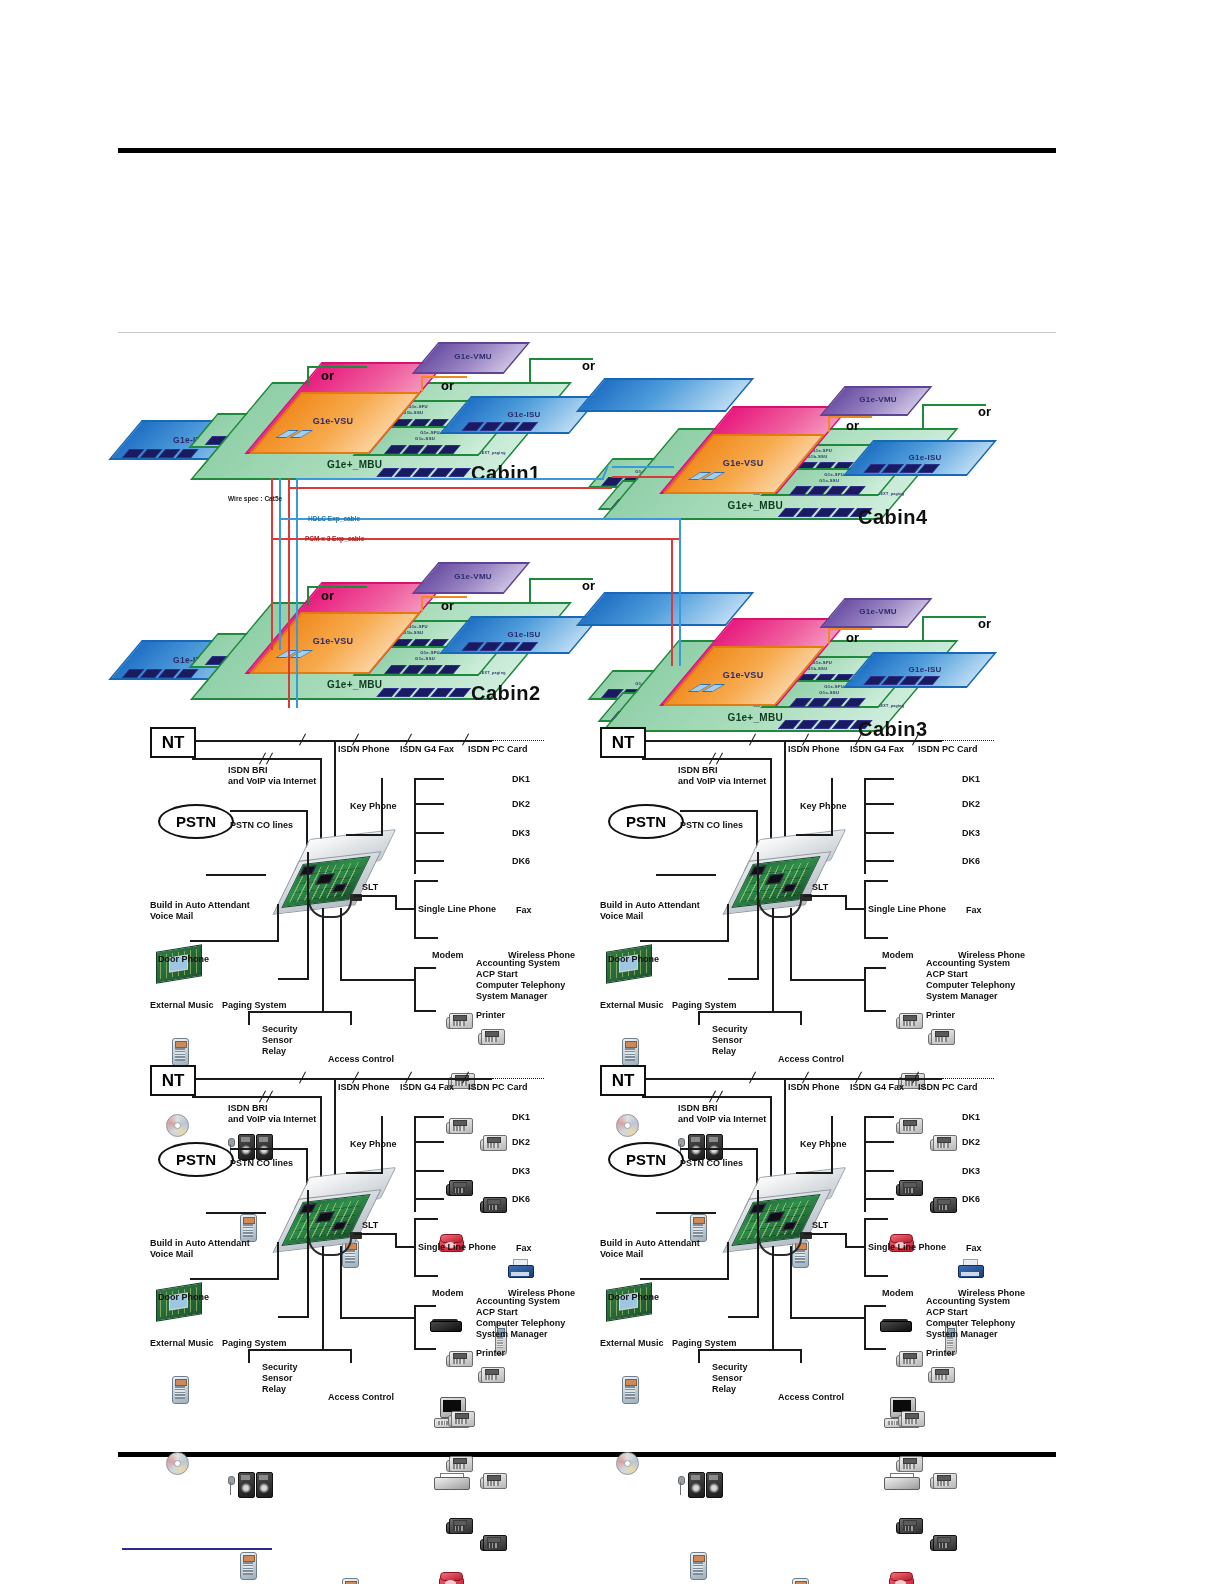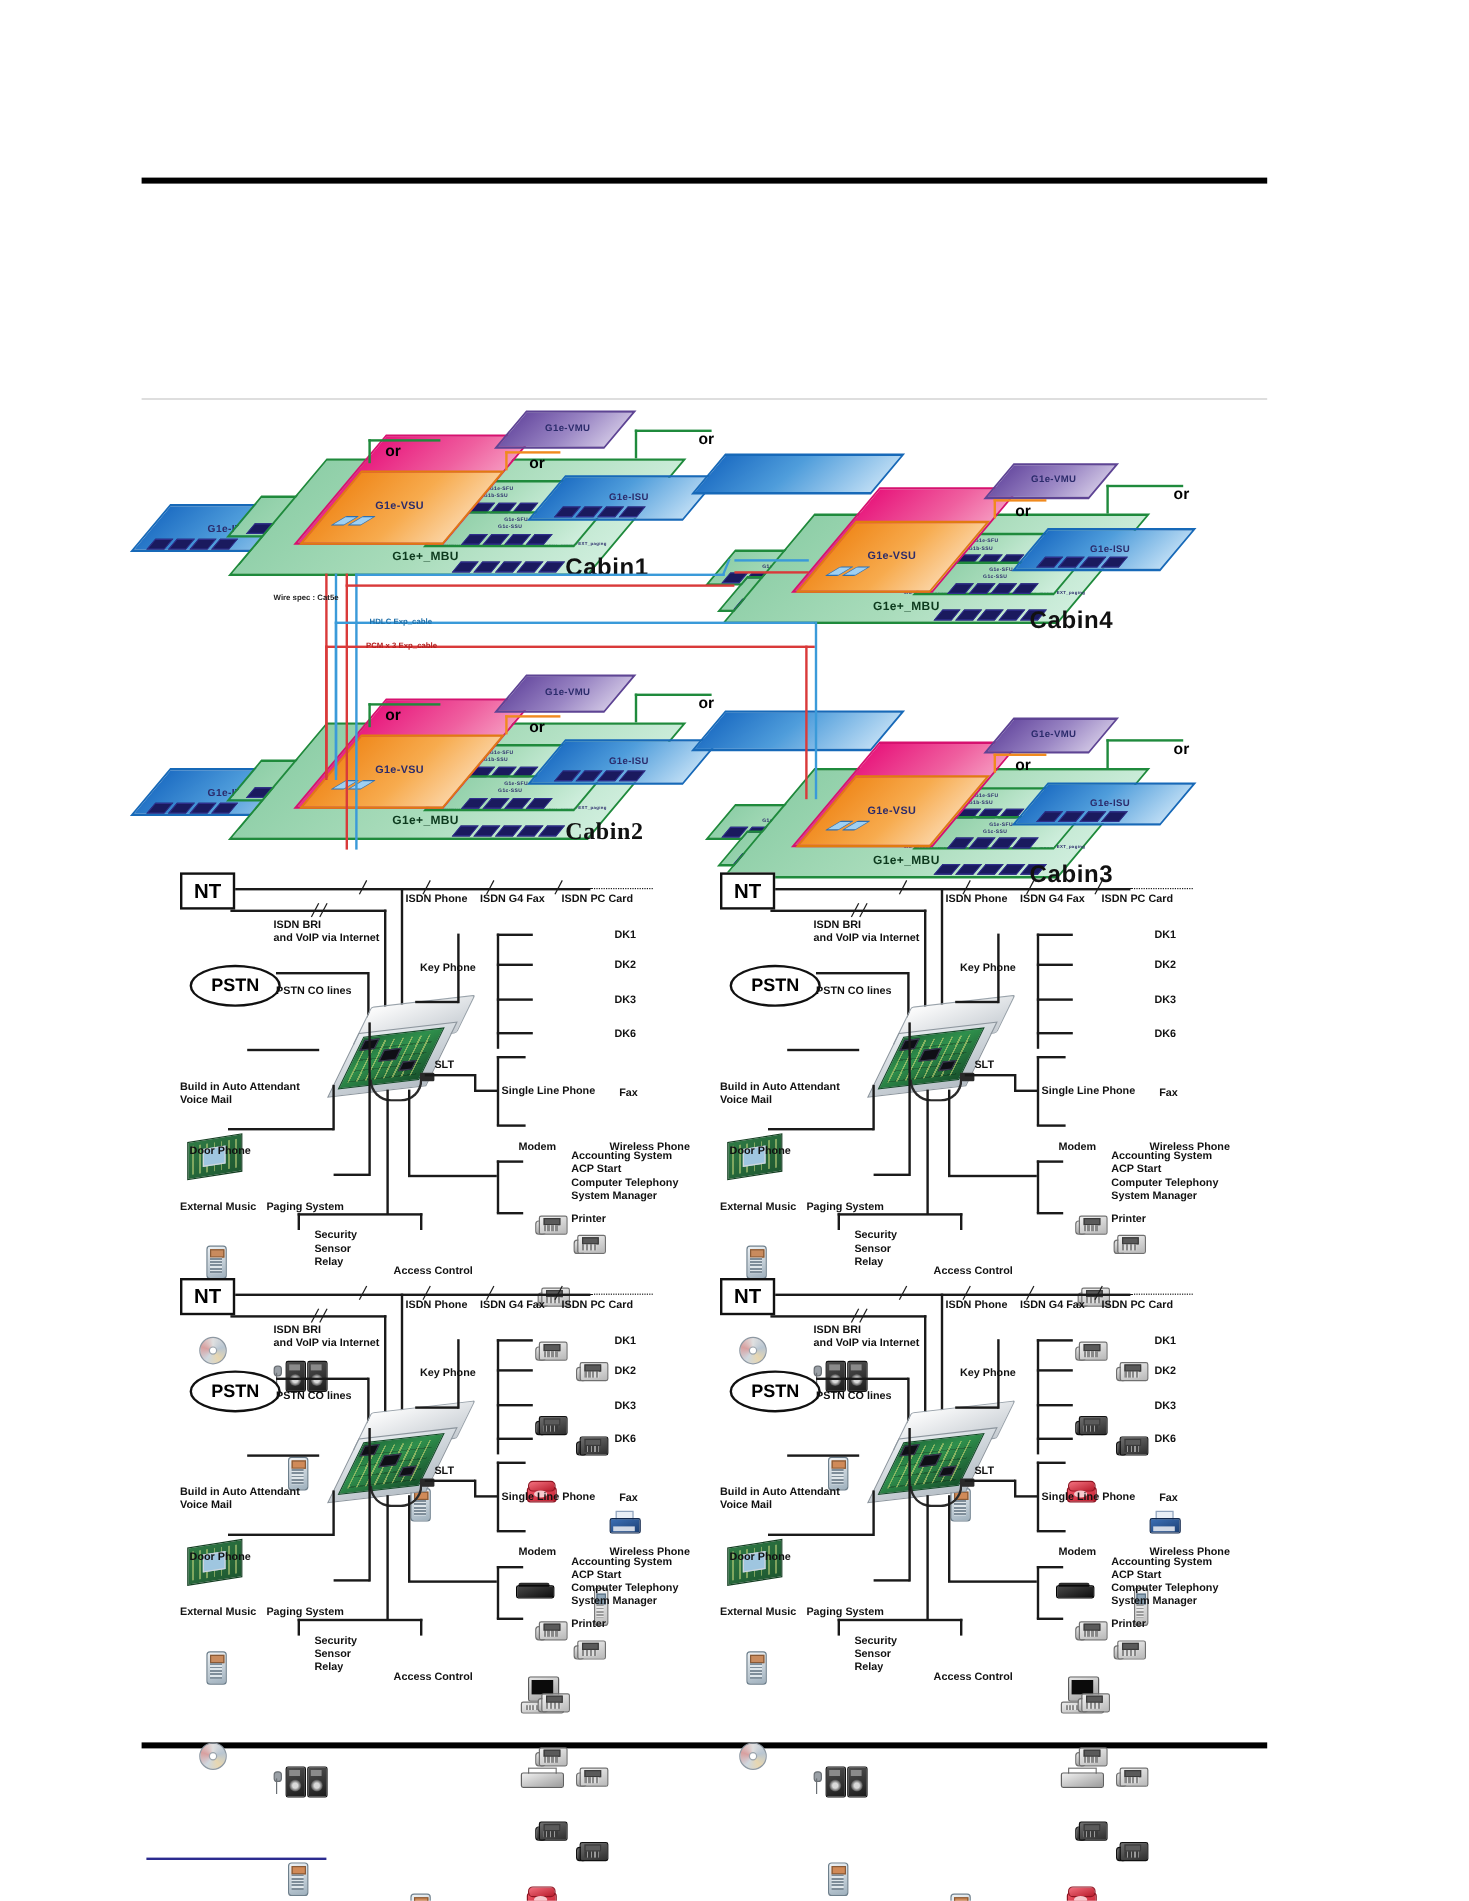--- a/index.html
+++ b/index.html
@@ -406,21 +406,21 @@
     </div>
     <div class="card c-purple" style="left:300px;top:2px;width:92px;height:32px;">
       <div class="lbl lbl-purple" style="left:26px;top:8px;font-size:8px;">G1e-VMU</div>
     </div>
     <div class="or" style="left:196px;top:28px;">or</div>
     <div class="or" style="left:316px;top:38px;">or</div>
     <div class="or" style="left:457px;top:18px;">or</div>
     <div class="conn" style="left:182px;top:26px;width:58px;height:18px;border-width:2px 0 0 2px;"></div>
     <div class="conn" style="left:296px;top:36px;width:44px;height:14px;border-width:2px 0 0 2px;border-color:#f08a1e;"></div>
     <div class="conn" style="left:404px;top:18px;width:62px;height:22px;border-width:2px 0 0 2px;"></div>
-    <div class="cabin-name" style="left:346px;top:122px;font-family:Liberation Serif, serif;">Cabin2</div>
+    <div class="cabin-name" style="left:346px;top:122px;">Cabin2</div>
   </div>
 
   <div class="cabin" id="cabin3" style="left:600px;top:600px;">
     <div class="card c-blue" style="left:-10px;top:-8px;width:150px;height:34px;"></div>
     <div class="card c-green" style="left:0px;top:70px;width:120px;height:30px;">
       <div class="lbl tiny" style="left:32px;top:9px;">G1e-SIU</div>
       <div class="slots" style="left:10px;top:17px;">
           <i></i>
           <i></i>
           <i></i>

